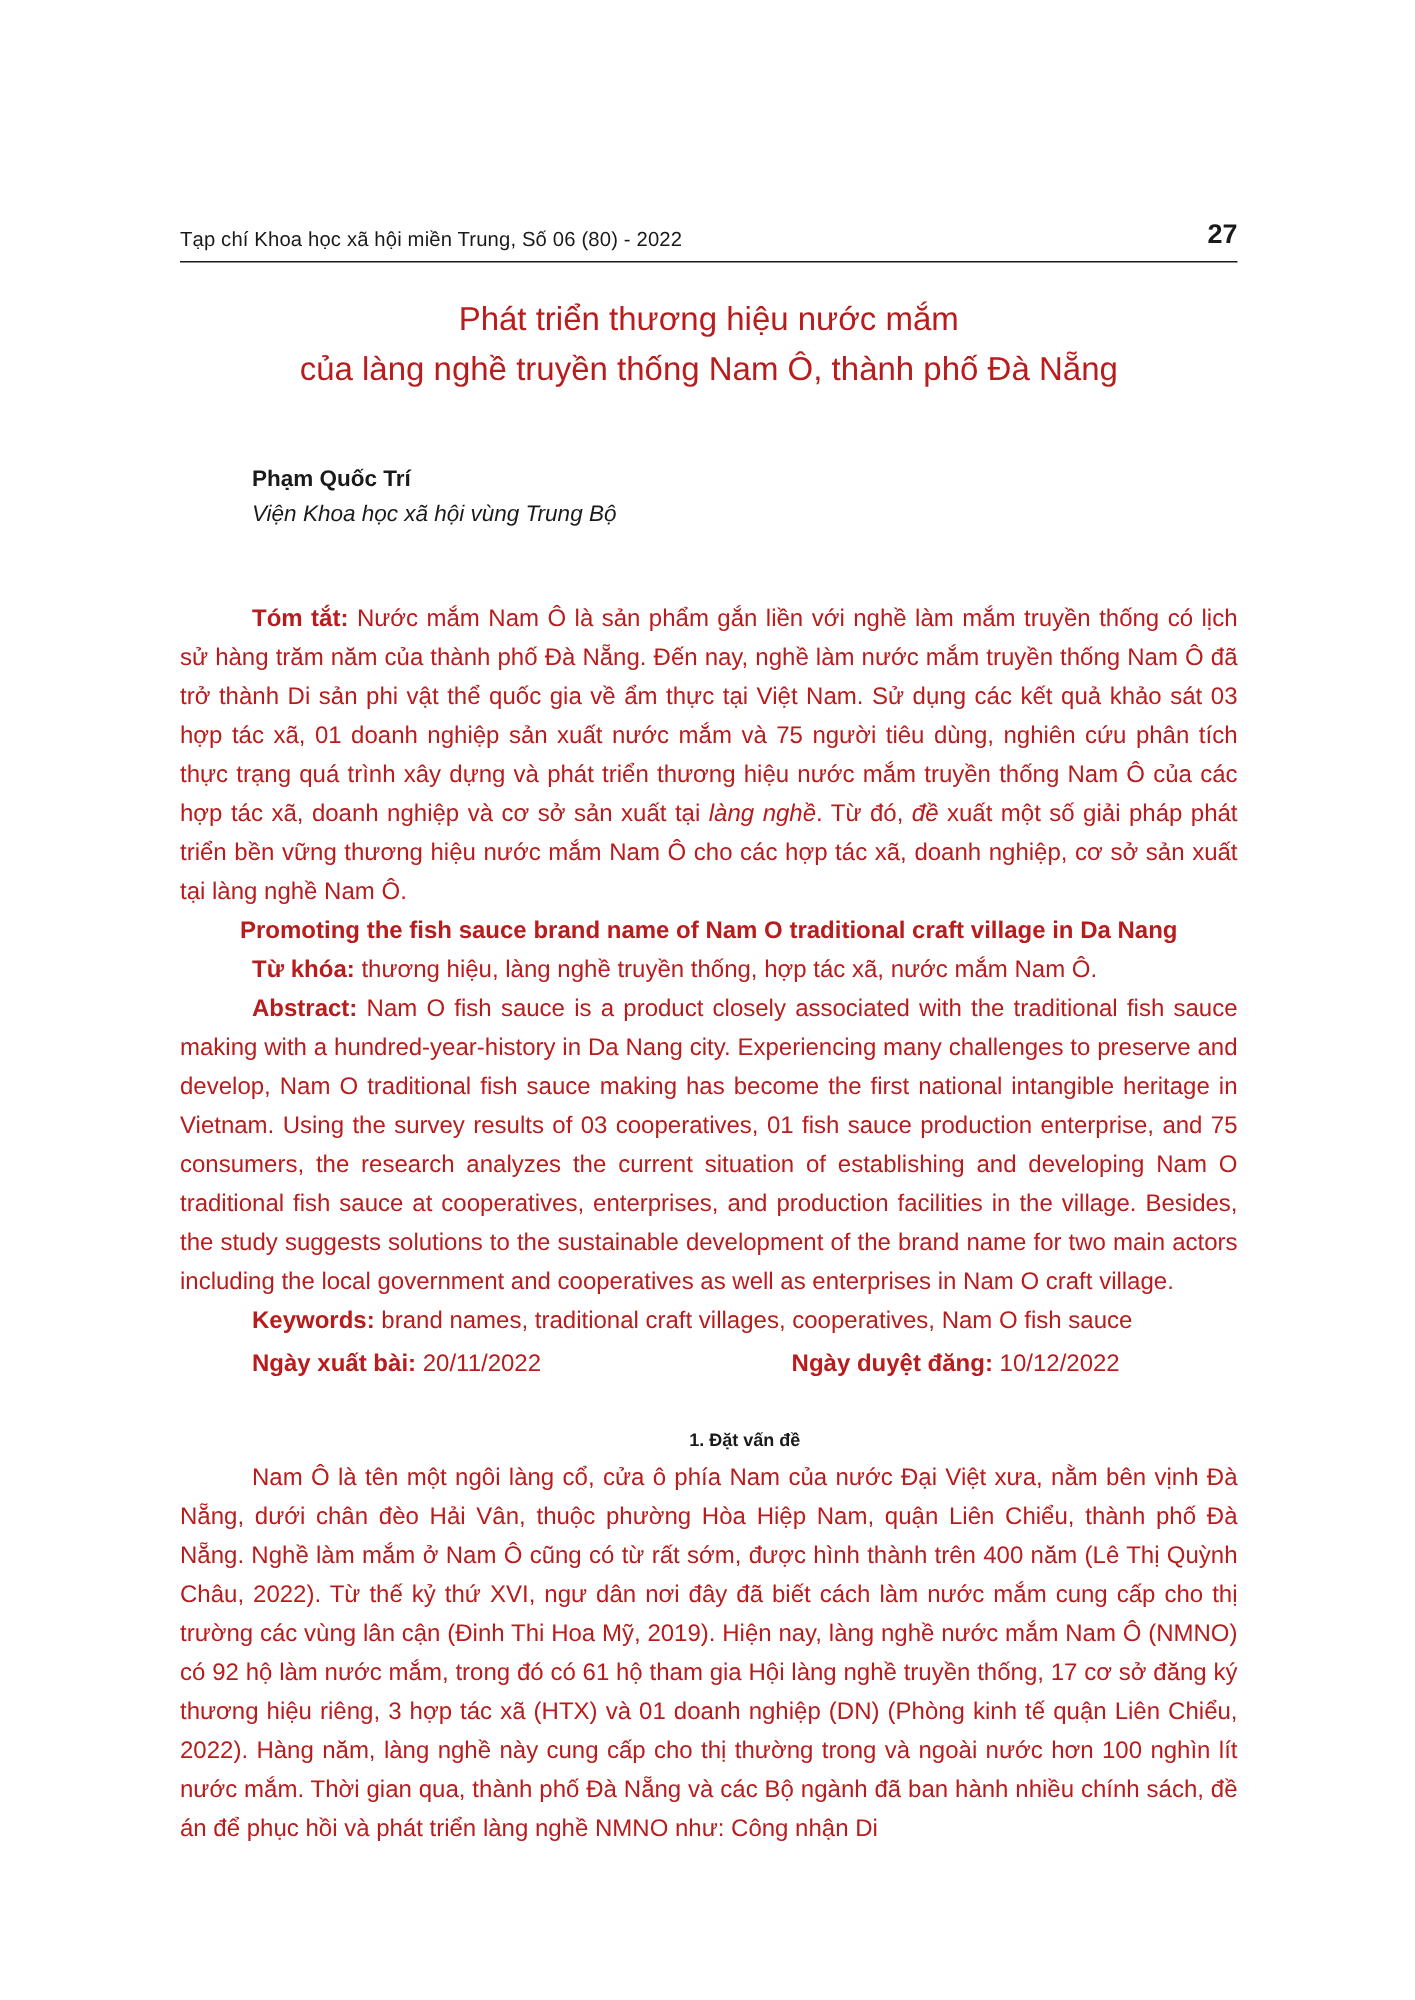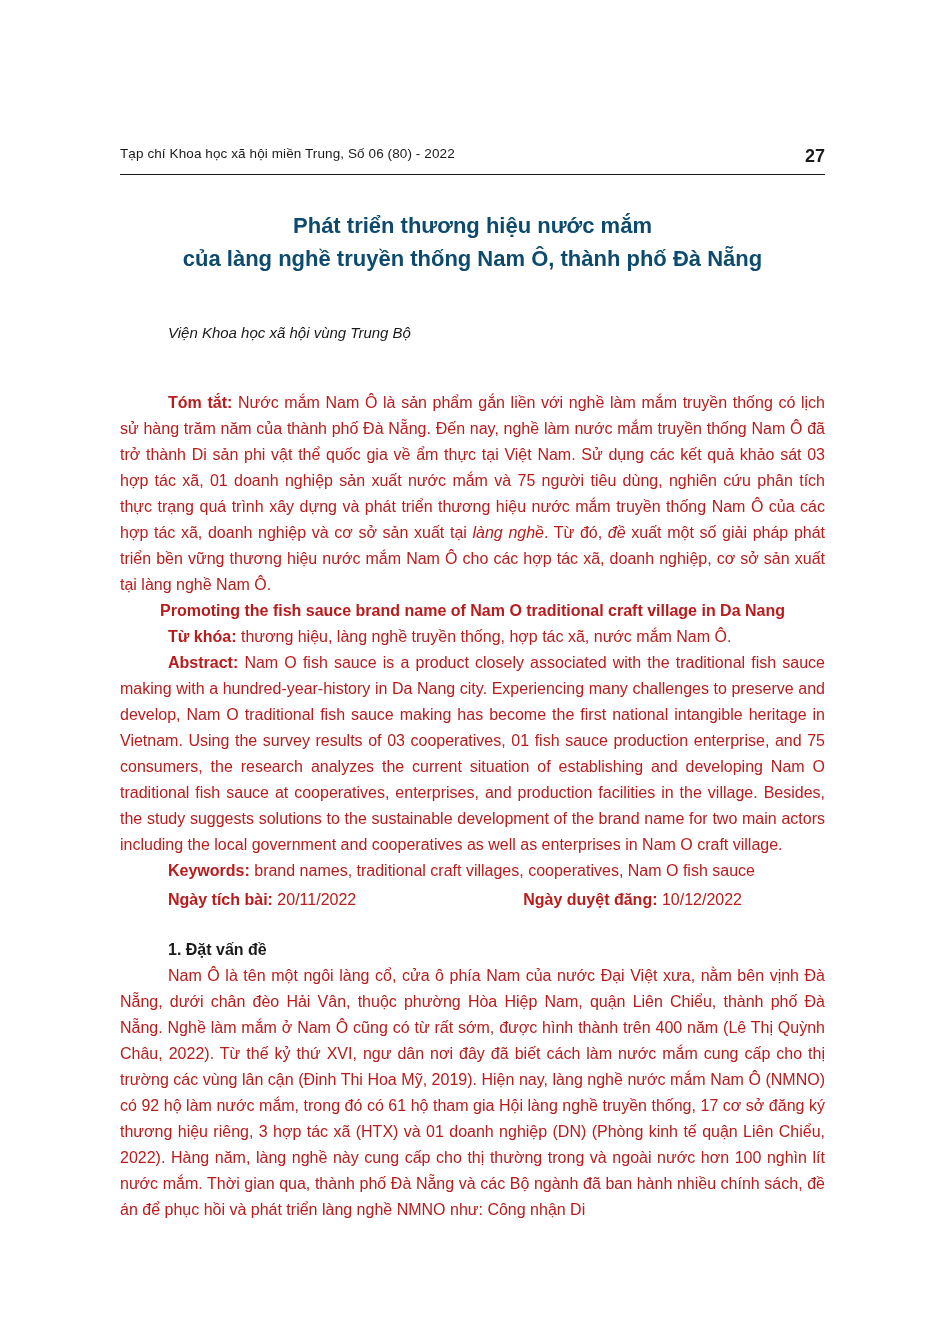--- a/index.html
+++ b/index.html
@@ -12,35 +12,36 @@
   }
   .page {
     width: 943px; height: 1333px;
     background: #ffffff;
     padding: 146px 118px 40px 120px;
     position: relative;
   }
   .page-header {
     display: flex;
     justify-content: space-between;
+    align-items: flex-end;
   }
   .journal { font-size: 13.5px; color: #1a1a1a; letter-spacing: 0.1px; }
   .pagenum { font-size: 18px; font-weight: bold; }
   .header-rule {
     border: none;
     border-top: 1.6px solid #1a1a1a;
     margin-top: 7px;
   }
   .title {
-    margin-top: 34px;
+    margin-top: 21px;
     text-align: center;
     font-size: 22px;
-    font-weight: bold;
+    font-weight: normal;
     line-height: 33px;
-    color: #0c4a6e;
+    color: #b91c1c;
   }
   .title-line { display: block; }
   .author-block {
     margin-top: 46px;
     padding-left: 48px;
     font-size: 15px;
     line-height: 23px;
   }
   .author-name { font-weight: bold; }
   .author-affiliation, .author-email { font-style: italic; }
@@ -58,24 +59,25 @@
     font-weight: bold;
   }
   .dates {
     text-indent: 0;
     padding-left: 48px;
     margin-top: 3px;
   }
   .date-accepted { margin-left: 167px; }
   .section-heading {
     margin-top: 24px;
-    font-size: 16px;
+    font-size: 12px;
     line-height: 26px;
     font-weight: bold;
     padding-left: 48px;
+    text-align: center;
   }
   b { font-weight: bold; }
   i { font-style: italic; }
 </style>
 </head>
 <body>
 
 <div class="page">
 
   <header class="page-header">
@@ -83,32 +85,33 @@
     <span class="pagenum">27</span>
   </header>
   <hr class="header-rule">
 
   <h1 class="title">
     <span class="title-line">Phát triển thương hiệu nước mắm</span>
     <span class="title-line">của làng nghề truyền thống Nam Ô, thành phố Đà Nẵng</span>
   </h1>
 
   <div class="author-block">
+    <div class="author-name">Phạm Quốc Trí</div>
     <div class="author-affiliation">Viện Khoa học xã hội vùng Trung Bộ</div>
   </div>
 
   <p class="para abstract-vi"><b>Tóm tắt:</b><span> Nước mắm Nam Ô là sản phẩm gắn liền với nghề làm mắm truyền thống có lịch sử hàng trăm năm của thành phố Đà Nẵng. Đến nay, nghề làm nước mắm truyền thống Nam Ô đã trở thành Di sản phi vật thể quốc gia về ẩm thực tại Việt Nam. Sử dụng các kết quả khảo sát 03 hợp tác xã, 01 doanh nghiệp sản xuất nước mắm và 75 người tiêu dùng, nghiên cứu phân tích thực trạng quá trình xây dựng và phát triển thương hiệu nước mắm truyền thống Nam Ô của các hợp tác xã, doanh nghiệp và cơ sở sản xuất tại </span><i>làng nghề</i><span>. Từ đó, </span><i>đề</i><span> xuất một số giải pháp phát triển bền vững thương hiệu nước mắm Nam Ô cho các hợp tác xã, doanh nghiệp, cơ sở sản xuất tại làng nghề Nam Ô.</span></p>
 
   <p class="para en-title">Promoting the fish sauce brand name of Nam O traditional craft village in Da Nang</p>
 
   <p class="para"><b>Từ khóa:</b><span> thương hiệu, làng nghề truyền thống, hợp tác xã, nước mắm Nam Ô.</span></p>
 
   <p class="para"><b>Abstract:</b><span> Nam O fish sauce is a product closely associated with the traditional fish sauce making with a hundred-year-history in Da Nang city. Experiencing many challenges to preserve and develop, Nam O traditional fish sauce making has become the first national intangible heritage in Vietnam. Using the survey results of 03 cooperatives, 01 fish sauce production enterprise, and 75 consumers, the research analyzes the current situation of establishing and developing Nam O traditional fish sauce at cooperatives, enterprises, and production facilities in the village. Besides, the study suggests solutions to the sustainable development of the brand name for two main actors including the local government and cooperatives as well as enterprises in Nam O craft village.</span></p>
 
   <p class="para"><b>Keywords:</b><span> brand names, traditional craft villages, cooperatives, Nam O fish sauce</span></p>
 
-  <p class="para dates"><span class="date-item"><b>Ngày tích bài:</b><span> 20/11/2022</span></span><span class="date-item date-accepted"><b>Ngày duyệt đăng:</b><span> 10/12/2022</span></span></p>
+  <p class="para dates"><span class="date-item"><b>Ngày xuất bài:</b><span> 20/11/2022</span></span><span class="date-item date-accepted"><b>Ngày duyệt đăng:</b><span> 10/12/2022</span></span></p>
 
   <h2 class="section-heading">1. Đặt vấn đề</h2>
 
   <p class="para">Nam Ô là tên một ngôi làng cổ, cửa ô phía Nam của nước Đại Việt xưa, nằm bên vịnh Đà Nẵng, dưới chân đèo Hải Vân, thuộc phường Hòa Hiệp Nam, quận Liên Chiểu, thành phố Đà Nẵng. Nghề làm mắm ở Nam Ô cũng có từ rất sớm, được hình thành trên 400 năm (Lê Thị Quỳnh Châu, 2022). Từ thế kỷ thứ XVI, ngư dân nơi đây đã biết cách làm nước mắm cung cấp cho thị trường các vùng lân cận (Đinh Thi Hoa Mỹ, 2019). Hiện nay, làng nghề nước mắm Nam Ô (NMNO) có 92 hộ làm nước mắm, trong đó có 61 hộ tham gia Hội làng nghề truyền thống, 17 cơ sở đăng ký thương hiệu riêng, 3 hợp tác xã (HTX) và 01 doanh nghiệp (DN) (Phòng kinh tế quận Liên Chiểu, 2022). Hàng năm, làng nghề này cung cấp cho thị thường trong và ngoài nước hơn 100 nghìn lít nước mắm. Thời gian qua, thành phố Đà Nẵng và các Bộ ngành đã ban hành nhiều chính sách, đề án để phục hồi và phát triển làng nghề NMNO như: Công nhận Di</p>
 
 </div>
 
 </body></html>

